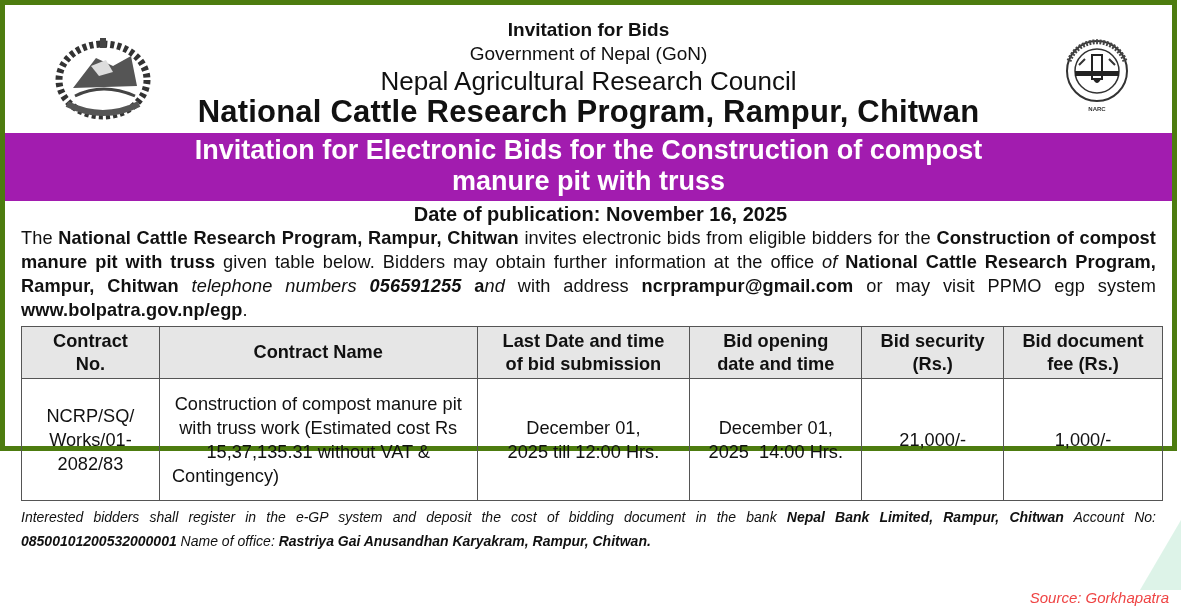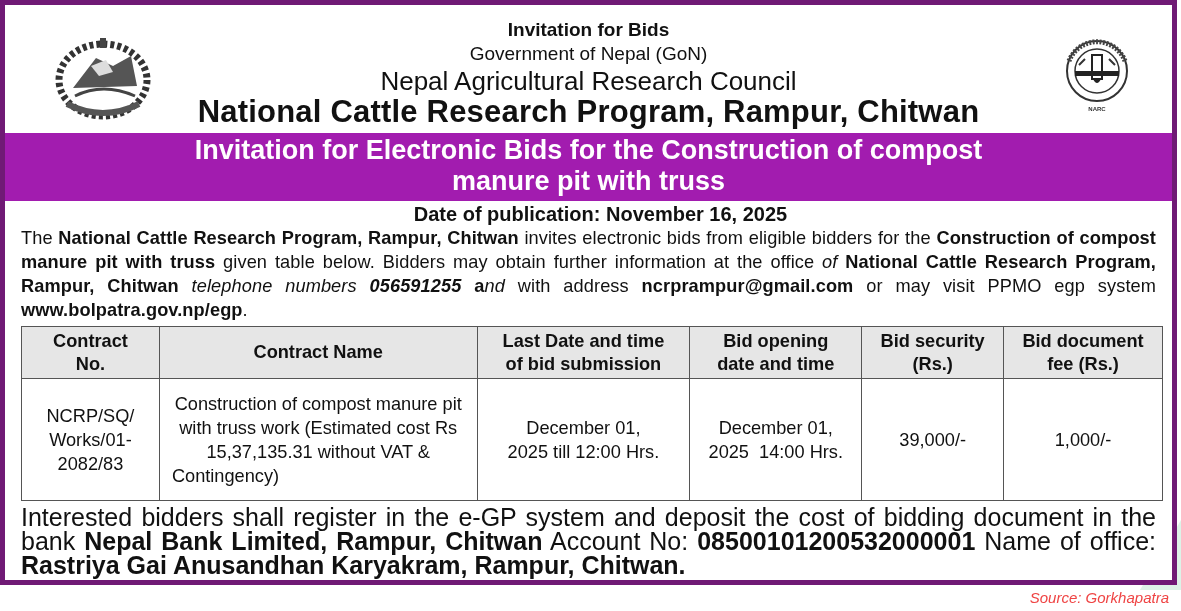--- a/index.html
+++ b/index.html
@@ -1,21 +1,21 @@
 <!DOCTYPE html>
 <html><head>
 <meta charset="utf-8">
 <style>
   * { box-sizing: border-box; margin: 0; padding: 0; }
   html, body { width: 1181px; height: 611px; background: #ffffff; overflow: hidden; }
   body { font-family: "Liberation Sans", sans-serif; color: #111; position: relative; }
 
   .notice {
-    position: absolute; left: 0; top: 0; width: 1177px; height: 585px;
-    border: 5px solid #701a75; background: #fff;
+    position: absolute; left: 0; top: 0; width: 1177px; height: 451px;
+    border: 5px solid #4d7c0f; background: #fff;
   }
   .header { position: relative; height: 128px; text-align: center; }
   .logo-left { position: absolute; left: 46px; top: 25px; width: 104px; height: 94px; }
   .logo-right { position: absolute; left: 1052px; top: 30px; width: 80px; height: 80px; }
   .h-line1 { position: absolute; left: 0; right: 0; top: 14px; font-size: 19px; font-weight: bold; }
   .h-line2 { position: absolute; left: 0; right: 0; top: 38px; font-size: 19px; }
   .h-line3 { position: absolute; left: 0; right: 0; top: 61px; font-size: 26px; }
   .h-line4 { position: absolute; left: 0; right: 0; top: 89px; font-size: 31px; font-weight: bold; letter-spacing: 0.2px; }
 
   .banner {
@@ -39,21 +39,21 @@
   table.bids th {
     background: #e6e6e6; font-weight: bold; border: 1.5px solid #555;
     line-height: 23px; padding: 0 2px; height: 52px; text-align: center;
   }
   table.bids td {
     border: 1.5px solid #555; text-align: center; vertical-align: middle;
     line-height: 24px; height: 122px;
   }
   td.cname { text-align: justify; text-align-last: left; padding: 0 12px 0 12px; }
 
-  .para2 { padding: 4px 16px 0 16px; font-size: 25px; line-height: 24px; text-align: justify; }
+  .para2 { padding: 4px 16px 0 16px; font-size: 14px; line-height: 24px; text-align: justify; font-style: italic; }
 
   .source {
     position: absolute; right: 12px; top: 589px; font-style: italic; font-size: 15px; color: #ef4444;
   }
 
   .wm { position: absolute; pointer-events: none; }
 </style>
 </head>
 <body>
 
@@ -129,21 +129,21 @@
         <th><span>Bid security</span><br><span>(Rs.)</span></th>
         <th><span>Bid document</span><br><span>fee (Rs.)</span></th>
       </tr>
     </thead>
     <tbody>
       <tr>
         <td><span>NCRP/SQ/</span><br><span>Works/01-</span><br><span>2082/83</span></td>
         <td class="cname">Construction of compost manure pit with truss work (Estimated cost Rs 15,37,135.31 without VAT &amp; Contingency)</td>
         <td><span>December 01,</span><br><span>2025 till 12:00 Hrs.</span></td>
         <td><span>December 01,</span><br><span style="white-space:pre">2025  14:00 Hrs.</span></td>
-        <td>39,000/-</td>
+        <td>21,000/-</td>
         <td>1,000/-</td>
       </tr>
     </tbody>
   </table>
 
   <div class="para2">
     <span>Interested bidders shall register in the e-GP system and deposit the cost of bidding document in the bank </span><b>Nepal Bank Limited, Rampur, Chitwan</b><span> Account No: </span><b>08500101200532000001</b><span> Name of office: </span><b>Rastriya Gai Anusandhan Karyakram, Rampur, Chitwan.</b>
   </div>
 </div>
 

